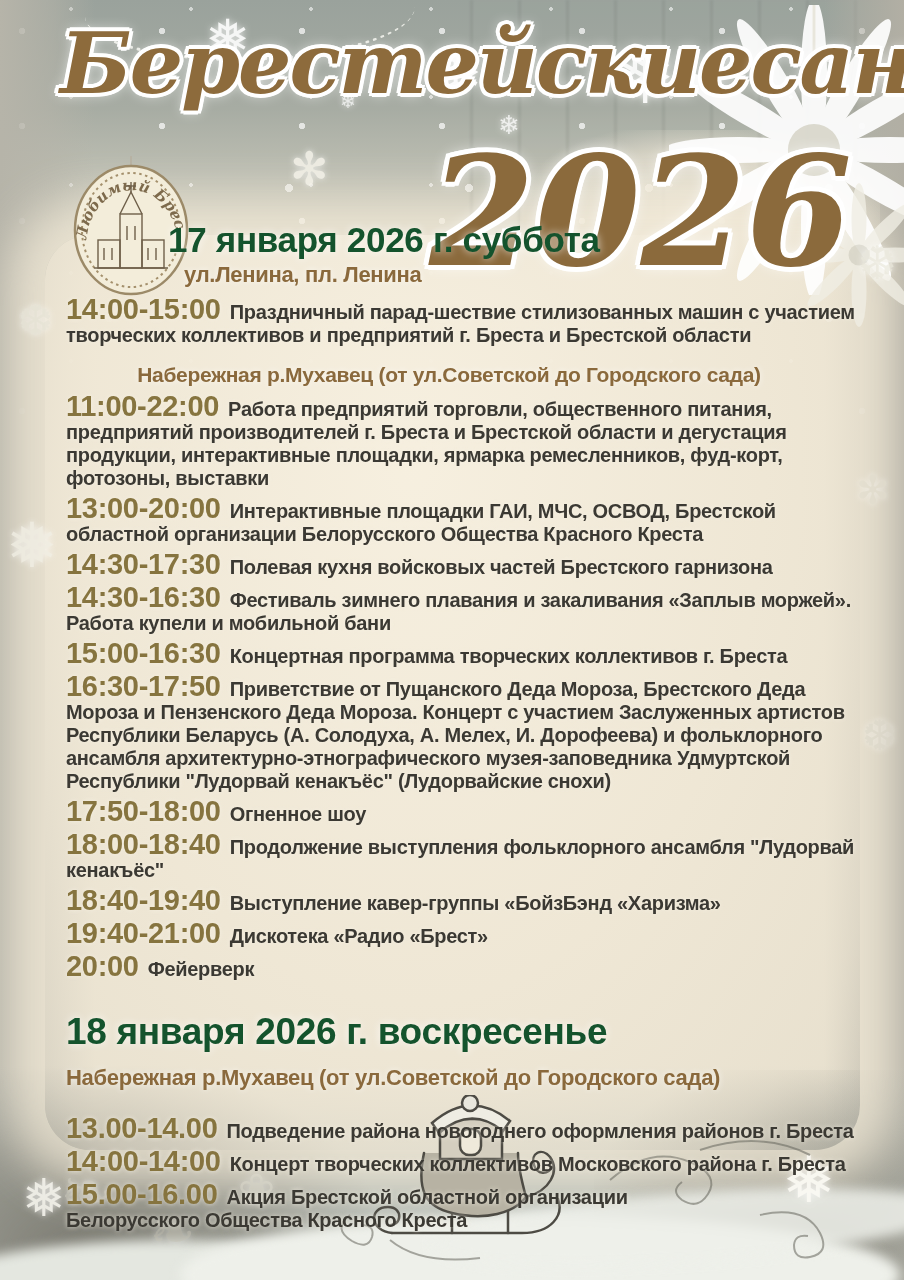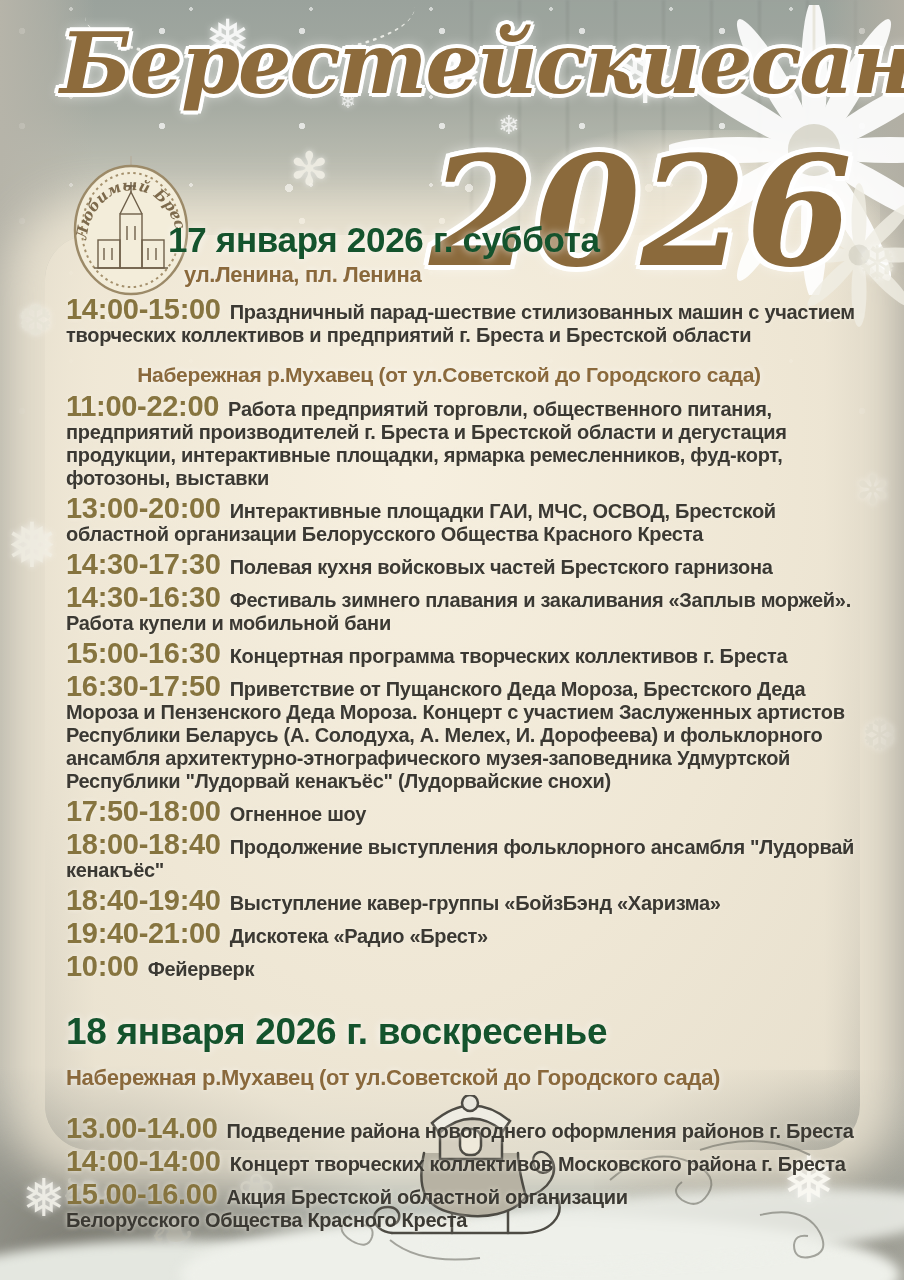--- a/index.html
+++ b/index.html
@@ -258,21 +258,21 @@
           <div class="event">
             <span class="t">18:00-18:40</span><span class="d">Продолжение выступления фольклорного ансамбля "Лудорвай кенакъёс"</span>
           </div>
           <div class="event">
             <span class="t">18:40-19:40</span><span class="d">Выступление кавер-группы «БойзБэнд «Харизма»</span>
           </div>
           <div class="event">
             <span class="t">19:40-21:00</span><span class="d">Дискотека «Радио «Брест»</span>
           </div>
           <div class="event">
-            <span class="t">10:00</span><span class="d">Фейерверк</span>
+            <span class="t">20:00</span><span class="d">Фейерверк</span>
           </div>
         </div>
     </div>
 
     <div class="day2">
       <div class="date-heading">18 января 2026 г. воскресенье</div>
       <div class="venue">Набережная р.Мухавец (от ул.Советской до Городского сада)</div>
 
       <div>
 

